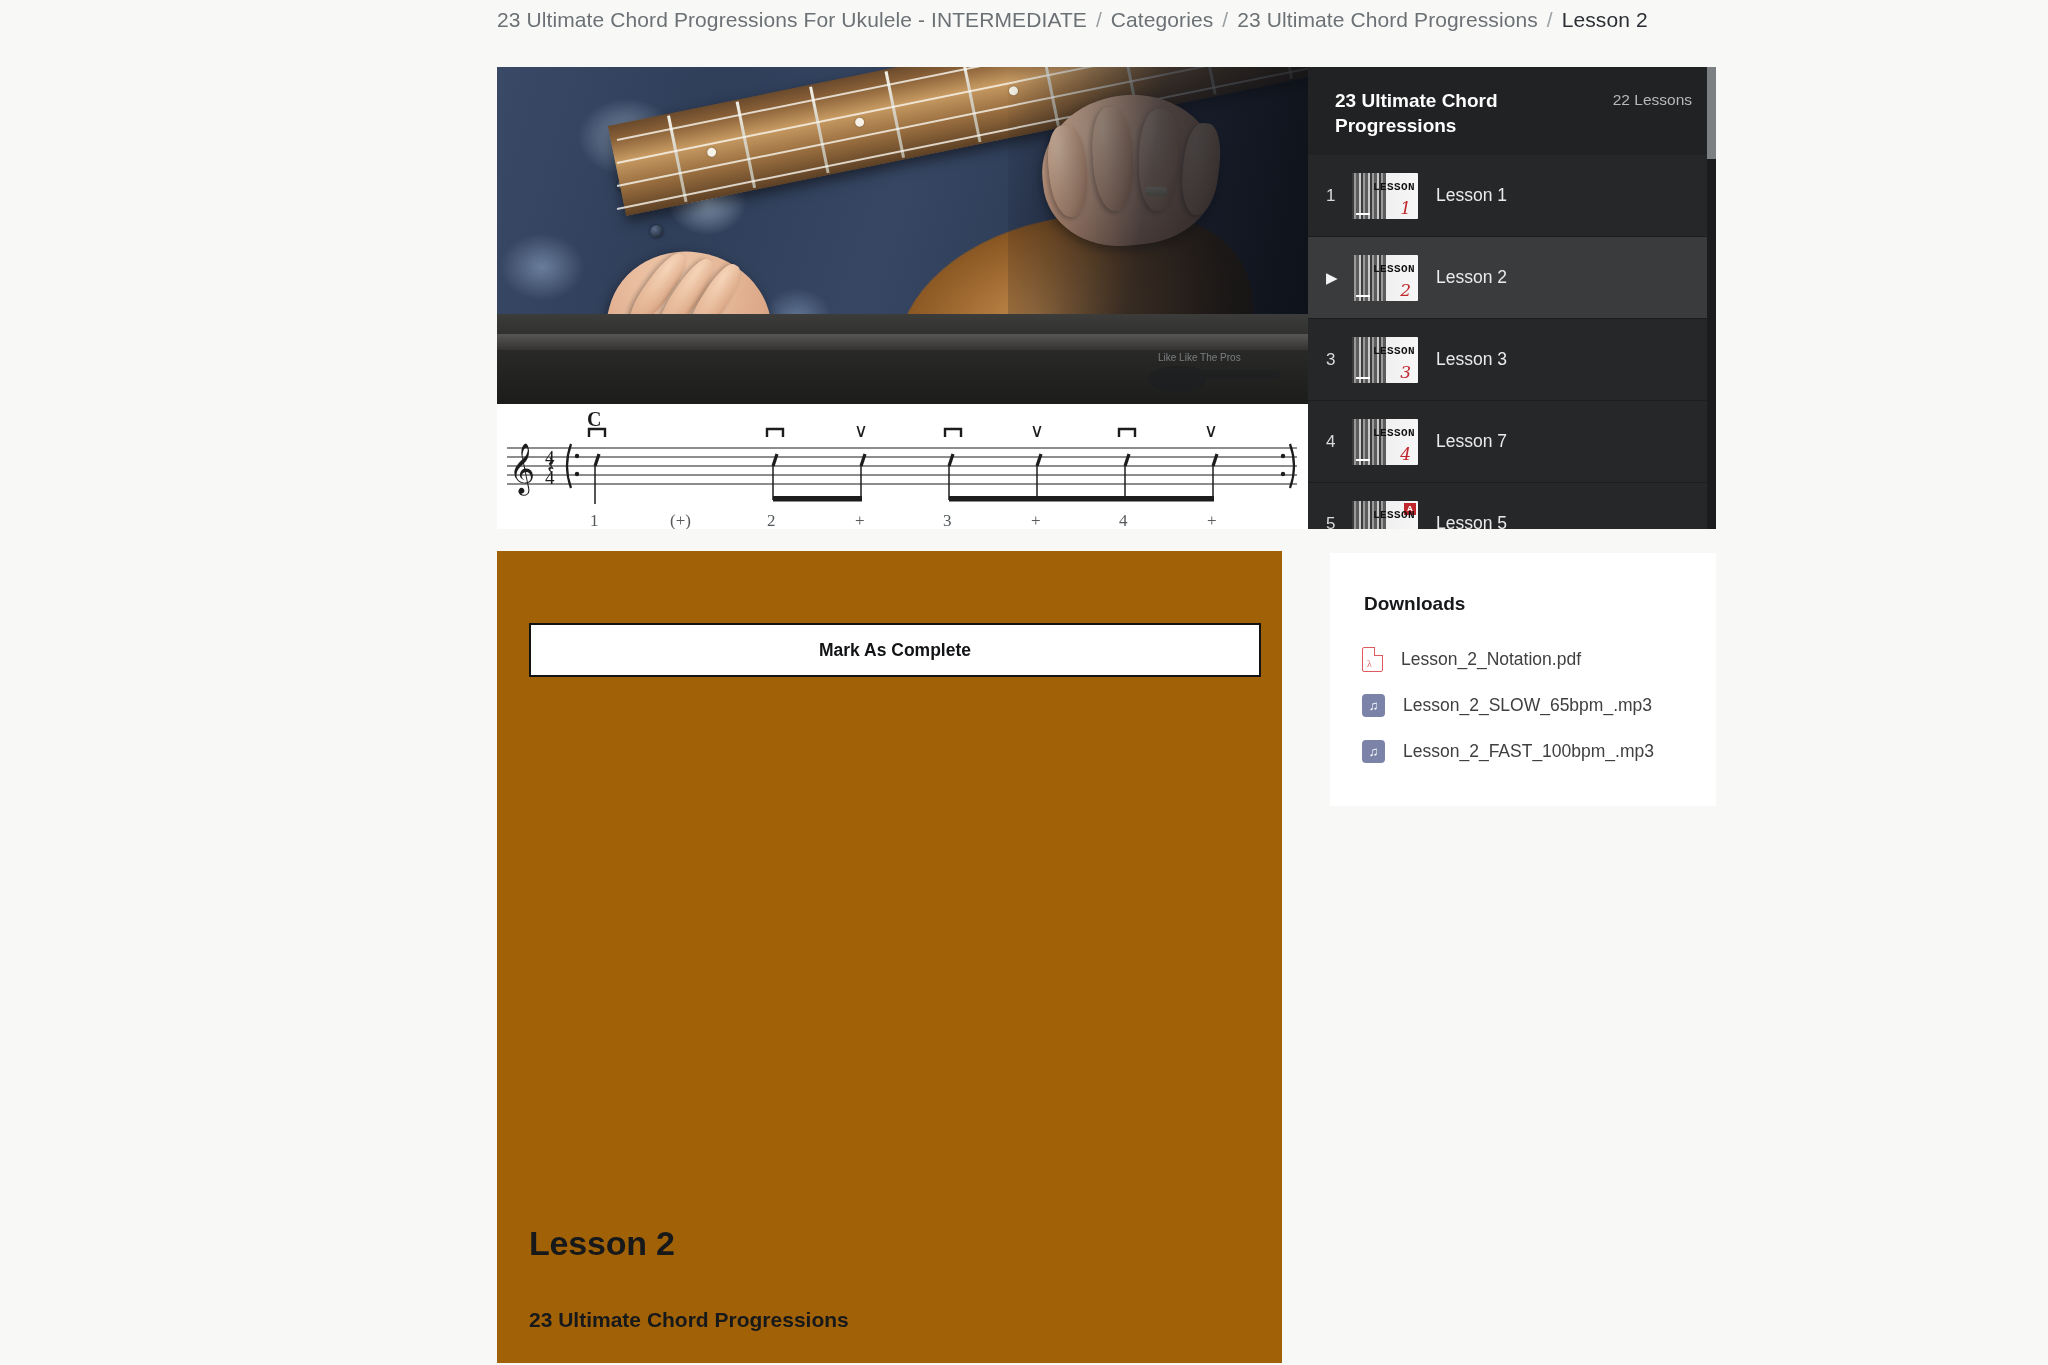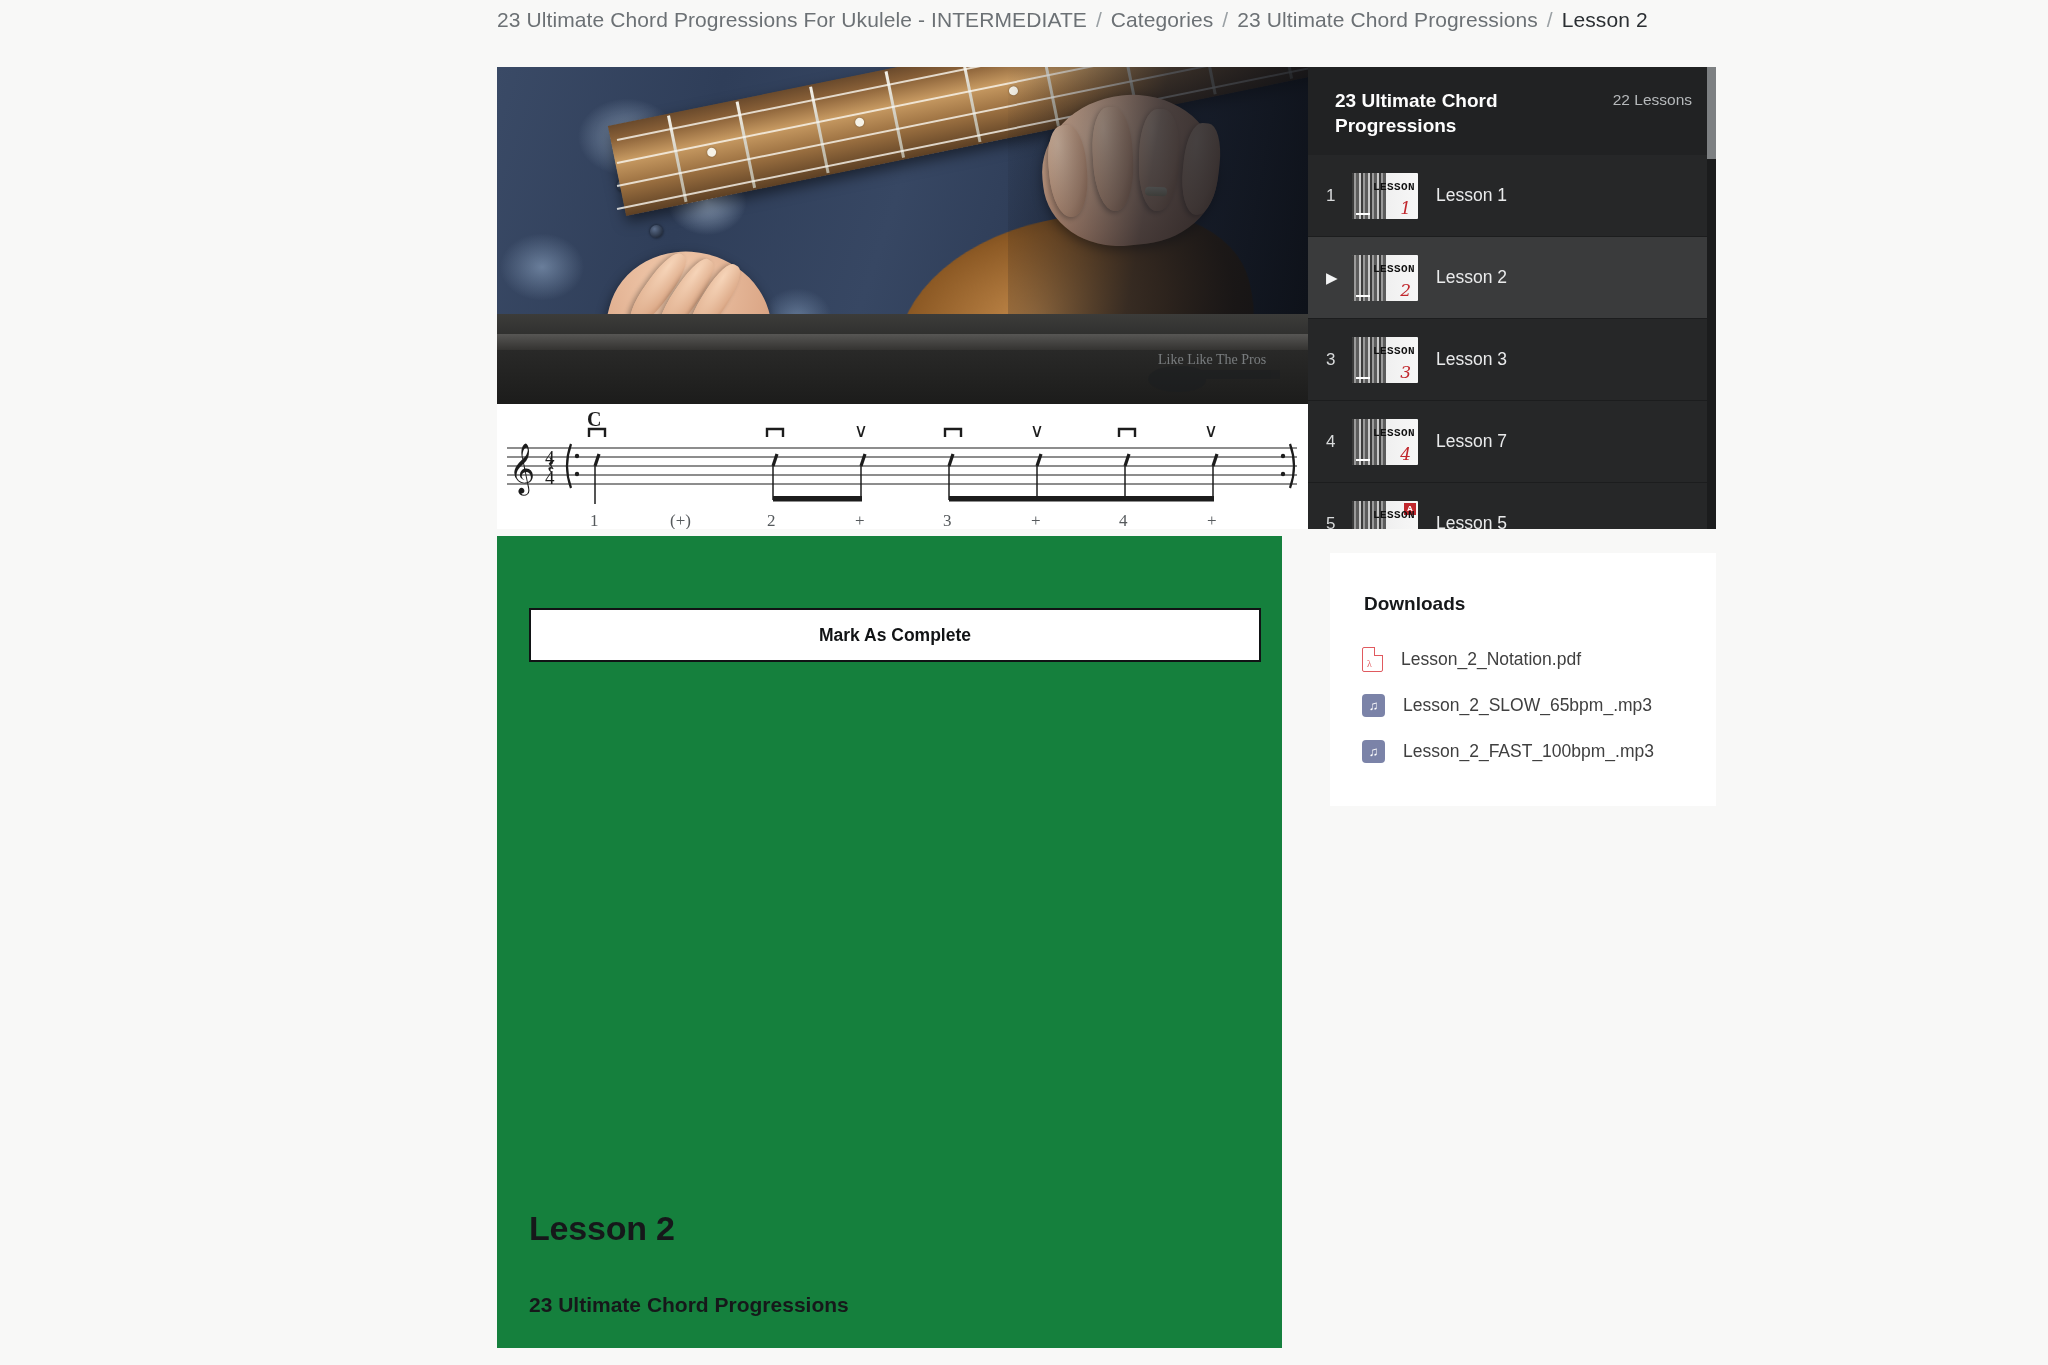--- a/index.html
+++ b/index.html
@@ -118,22 +118,22 @@
     position: absolute; left: 0; bottom: 54px; width: 811px; height: 16px;
     background: linear-gradient(180deg, #575654, #343331);
   }
   .watermark {
     position: absolute; right: 14px; bottom: 8px;
     width: 152px; height: 44px;
     opacity: .5;
   }
   .wm-text {
     position: absolute; left: 16px; top: 0;
-    font-family: Liberation Serif, serif;
-    font-size: 14px; color: #c8cfd4; white-space: nowrap;
+    font-family: Liberation Sans, sans-serif;
+    font-size: 10px; color: #c8cfd4; white-space: nowrap;
   }
   .wm-uke {
     position: absolute; left: 6px; top: 14px;
     width: 58px; height: 26px;
     background: #1b1e20; border-radius: 50% 40% 45% 50%;
   }
   .wm-neck {
     position: absolute; left: 58px; top: 18px; width: 80px; height: 9px;
     background: #1b1e20;
   }
@@ -213,23 +213,23 @@
     background: #1b1c1d;
   }
   .pl-scroll-thumb {
     position: absolute; right: 0; top: 0; width: 9px; height: 92px;
     background: #7d8082;
   }
 
   
   .content-card {
     position: absolute;
-    left: 497px; top: 536px;
+    left: 497px; top: 551px;
     width: 785px; height: 812px;
-    background: #15803d;
+    background: #a16207;
   }
   .mark-complete {
     position: absolute; left: 32px; top: 72px;
     width: 732px; height: 54px;
     background: #ffffff;
     border: 2.5px solid #111315;
     font-family: "Liberation Sans", sans-serif;
     font-size: 17.5px; font-weight: bold; color: #111315;
     cursor: pointer;
   }

